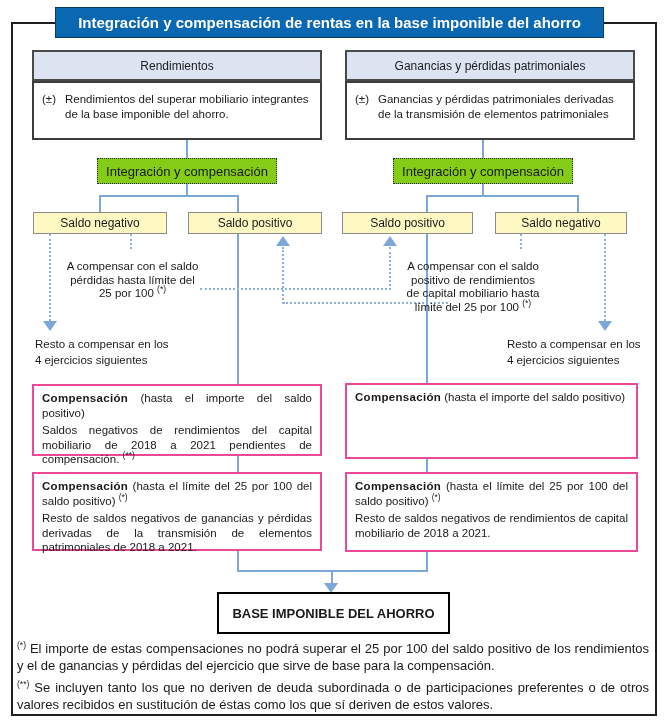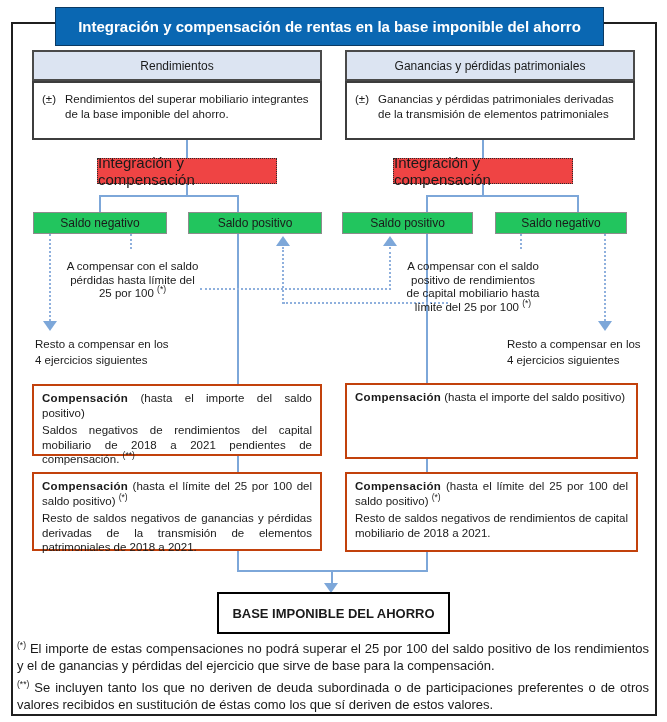--- a/index.html
+++ b/index.html
@@ -5,45 +5,45 @@
   html,body { margin:0; padding:0; background:#ffffff; }
   #canvas {
     position:relative; width:667px; height:722px; background:#ffffff;
     font-family:"Liberation Sans", sans-serif; color:#1a1a1a; overflow:hidden;
   }
   * { box-sizing:border-box; }
 
   .frame { position:absolute; left:11px; top:22px; width:646px; height:694px;
            border:2px solid #1f1f1f; z-index:0; }
 
-  .titlebar { position:absolute; left:55px; top:7px; width:549px; height:39px;
+  .titlebar { position:absolute; left:55px; top:7px; width:549px; height:31px;
               background:#0a67b2; border:1px solid #0b3a63; z-index:6;
               display:flex; align-items:center; justify-content:center;
               color:#ffffff; font-weight:bold; font-size:15px; }
 
   .hdr { position:absolute; top:50px; height:31px; background:#dce4f2;
          border:2px solid #4a4a4a; display:flex; align-items:center; justify-content:center;
          font-size:12px; z-index:2; }
   .hdr.left  { left:32px;  width:290px; }
   .hdr.right { left:345px; width:290px; }
 
   .src { position:absolute; top:81px; height:59px; background:#ffffff;
          border:2px solid #3d3d3d; z-index:2; padding:9px 8px 6px 8px;
          display:flex; gap:9px; font-size:11.5px; line-height:15px; }
   .src.left  { left:32px;  width:290px; }
   .src.right { left:345px; width:290px; }
   .pm { flex:0 0 auto; }
 
-  .intbox { position:absolute; top:158px; height:26px; width:180px; background:#ef4444;
+  .intbox { position:absolute; top:158px; height:26px; width:180px; background:#84cc16;
             border:1.5px dotted #2b2b2b; display:flex; align-items:center; justify-content:center;
-            font-size:15px; z-index:2; }
+            font-size:13px; z-index:2; }
   .intbox.left  { left:97px; }
   .intbox.right { left:393px; }
 
-  .saldo { position:absolute; top:212px; height:22px; background:#22c55e;
+  .saldo { position:absolute; top:212px; height:22px; background:#fef9c3;
            border:1.5px solid #8c8c8c; display:flex; align-items:center; justify-content:center;
            font-size:12px; z-index:2; }
 
   .vline { position:absolute; width:2px; background:#7da7d9; z-index:1; }
   .hline { position:absolute; height:2px; background:#7da7d9; z-index:1; }
   .vdot  { position:absolute; width:0; border-left:2px dotted #8fb0dd; z-index:1; }
   .hdot  { position:absolute; height:0; border-top:2px dotted #8fb0dd; z-index:1; }
   .arrow-up, .arrow-down { position:absolute; width:0; height:0; z-index:1;
            border-left:7px solid transparent; border-right:7px solid transparent; }
   .arrow-up   { border-bottom:10px solid #7da7d9; }
@@ -52,21 +52,21 @@
   .note { position:absolute; top:260px; text-align:center; font-size:11.5px;
           line-height:13.5px; z-index:2; }
   .note.left  { left:55px;  width:155px; }
   .note.right { left:393px; width:160px; }
 
   .resto { position:absolute; top:336px; text-align:left; font-size:11.5px;
            line-height:16px; z-index:2; }
   .resto.left  { left:35px;  width:170px; }
   .resto.right { left:507px; width:150px; }
 
-  .comp { position:absolute; background:#ffffff; border:2px solid #c2410c; z-index:2;
+  .comp { position:absolute; background:#ffffff; border:2px solid #ec4899; z-index:2;
           padding:5px 8px 4px 8px; font-size:11.5px; line-height:14.5px; text-align:justify; }
   .comp p { margin:0 0 3px 0; }
   .comp b { letter-spacing:0.3px; }
   .comp.l1 { left:32px;  top:384px; width:290px; height:72px; }
   .comp.r1 { left:345px; top:383px; width:293px; height:76px; }
   .comp.l2 { left:32px;  top:472px; width:290px; height:79px; }
   .comp.r2 { left:345px; top:472px; width:293px; height:80px; }
 
   .base { position:absolute; left:217px; top:592px; width:233px; height:42px;
           background:#ffffff; border:2px solid #000000; z-index:2;

